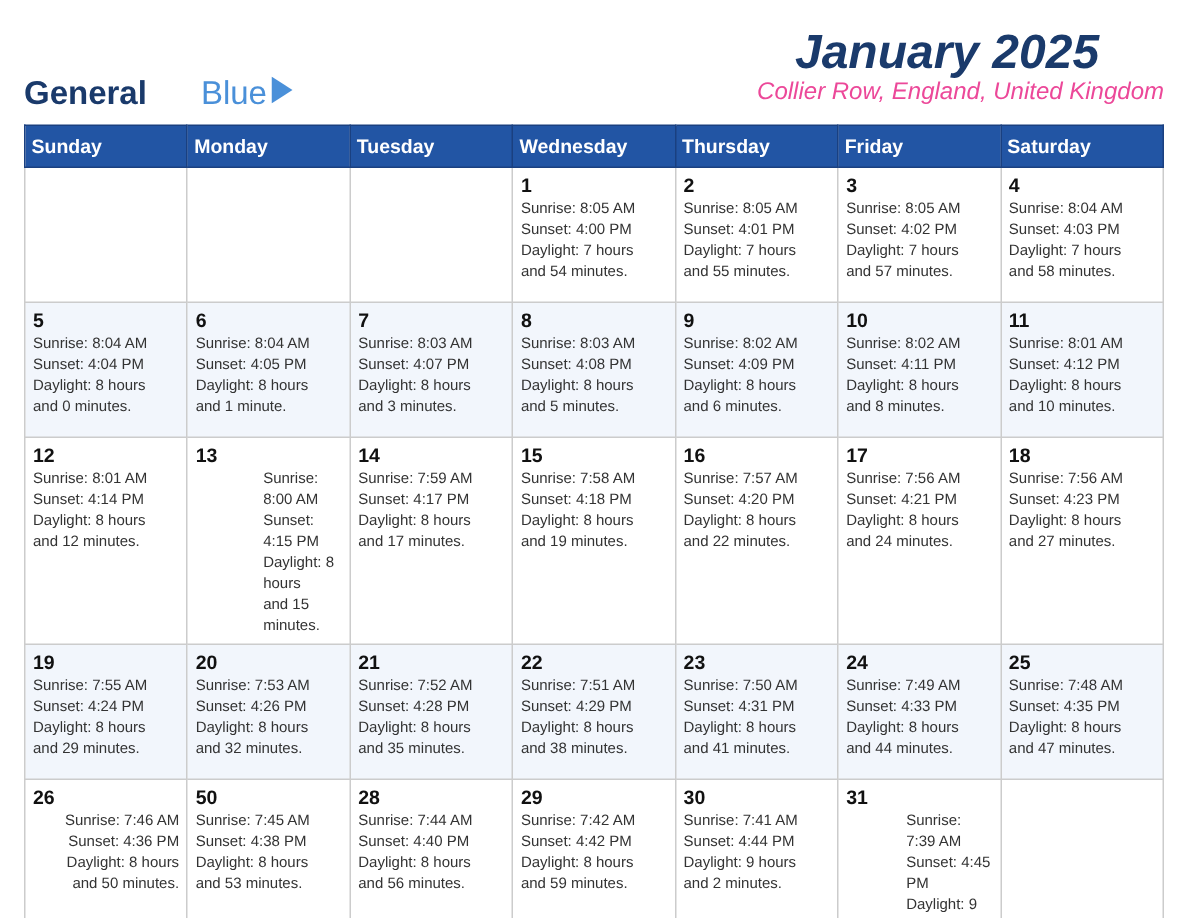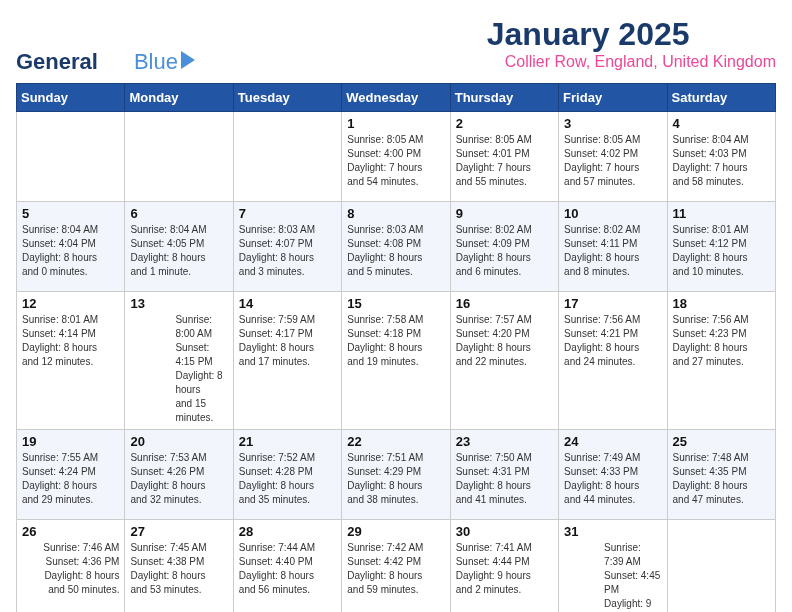--- a/index.html
+++ b/index.html
@@ -10,21 +10,22 @@
       min-height: 612px;
       padding: 16px;
     }
     .header-section {
       display: flex;
       justify-content: space-between;
       align-items: flex-start;
       margin-bottom: 8px;
     }
     .title-section {
-      text-align: left;
+      text-align: center;
+      font-style: italic;
     }
     .calendar-title {
       font-size: 32px;
       font-weight: bold;
       color: #1a3a6b;
     }
     .calendar-subtitle {
       font-size: 16px;
       color: #ec4899;
       margin-left: 18px;
@@ -321,21 +322,21 @@
       </tr>
       <tr>
         <td>
           <div class="day-number">26</div>
           <div class="day-info" style="white-space: pre-line; text-align: right;">Sunrise: 7:46 AM
 Sunset: 4:36 PM
 Daylight: 8 hours
 and 50 minutes.</div>
         </td>
         <td>
-          <div class="day-number">27</div>
+          <div class="day-number">50</div>
           <div class="day-info" style="white-space: pre-line;">Sunrise: 7:45 AM
 Sunset: 4:38 PM
 Daylight: 8 hours
 and 53 minutes.</div>
         </td>
         <td>
           <div class="day-number">28</div>
           <div class="day-info" style="white-space: pre-line;">Sunrise: 7:44 AM
 Sunset: 4:40 PM
 Daylight: 8 hours

